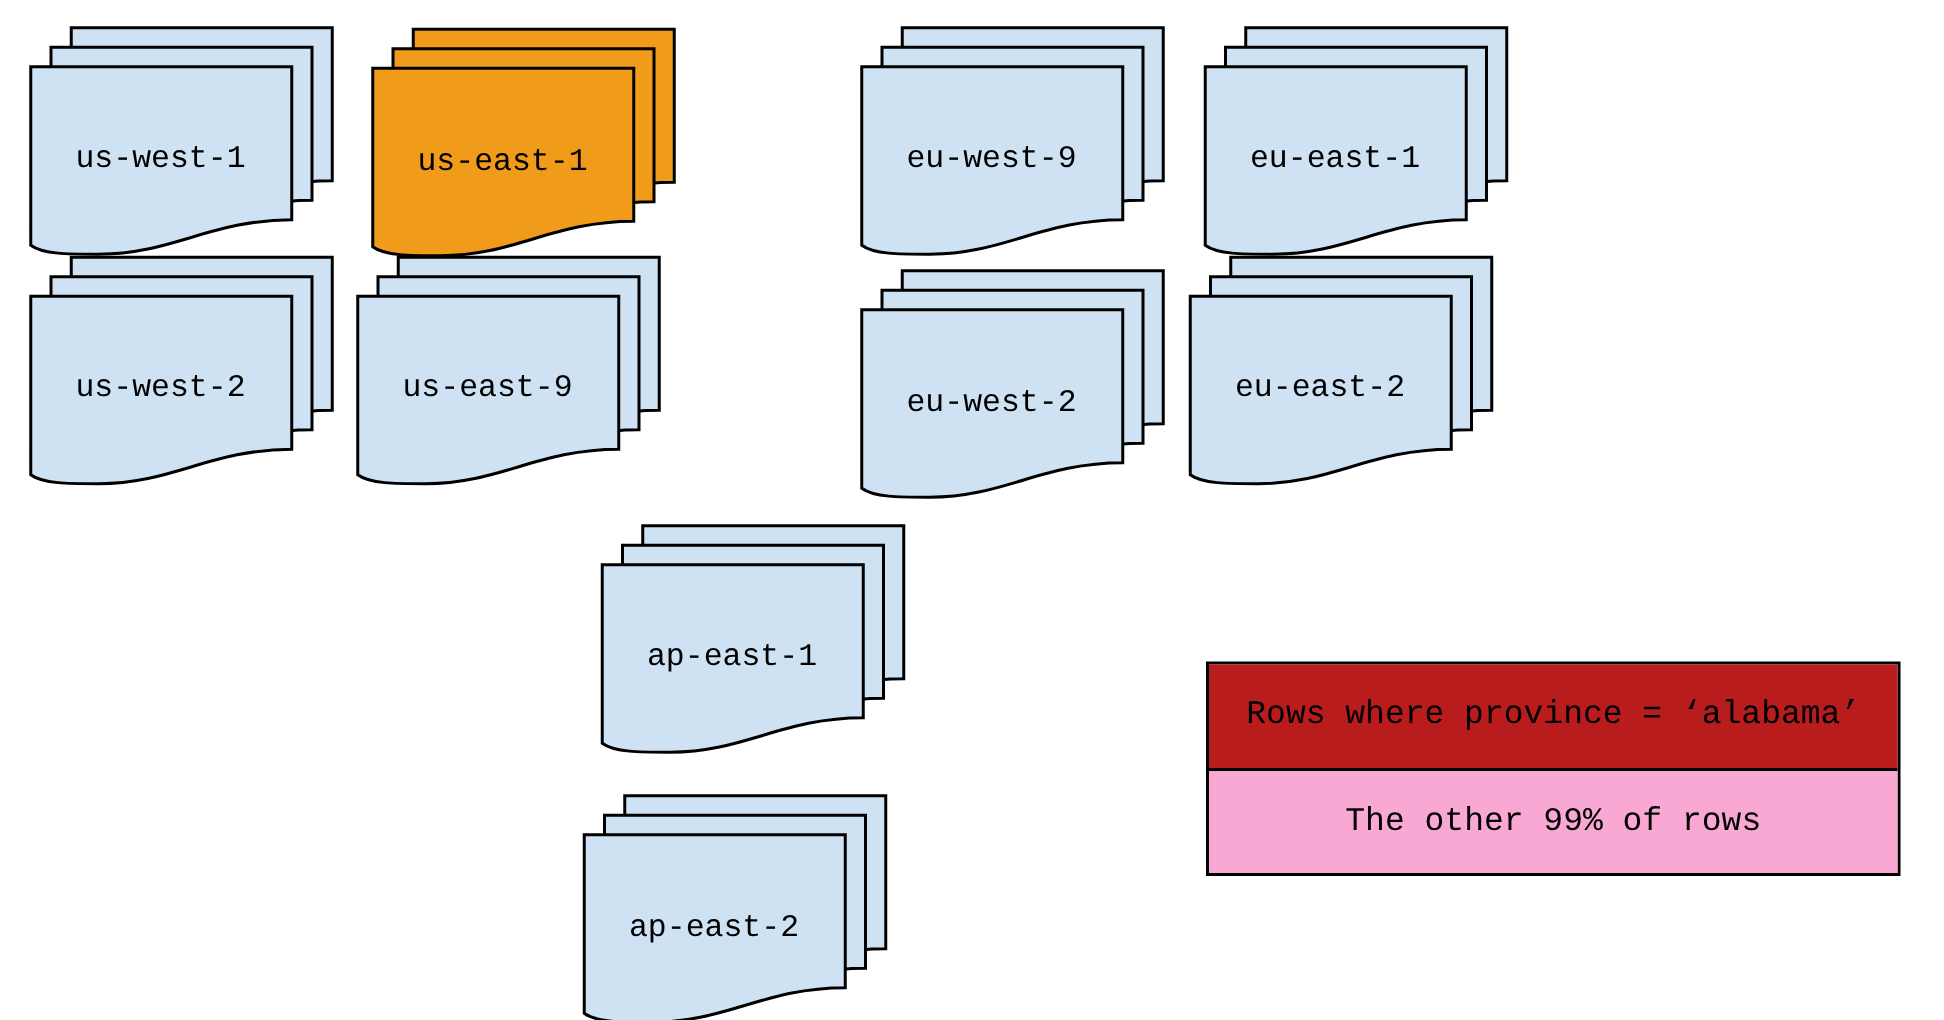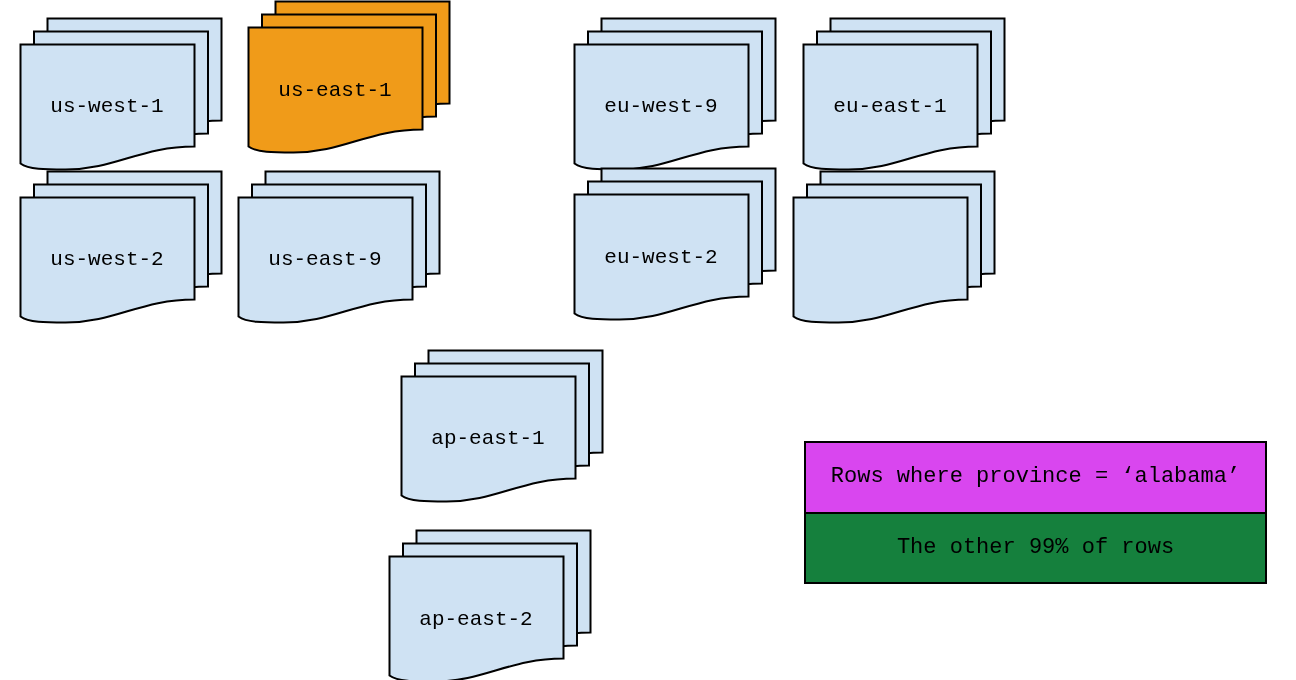--- a/index.html
+++ b/index.html
@@ -38,21 +38,21 @@
 <div class="canvas">
   <div id="stacks">
       <div class="stack" style="left: 18.5px; top: 16.5px;">
         <svg width="206" height="156" viewBox="0 0 206 156">
           <path d="M0 0 L174 0 L174 102 C120 102 95 125 45 125 C25 125 8 125 0 119 Z" transform="translate(28.5,1.5)" fill="#cfe2f3" stroke="#000000" stroke-width="2"></path>
           <path d="M0 0 L174 0 L174 102 C120 102 95 125 45 125 C25 125 8 125 0 119 Z" transform="translate(15,14.5)" fill="#cfe2f3" stroke="#000000" stroke-width="2"></path>
           <path d="M0 0 L174 0 L174 102 C120 102 95 125 45 125 C25 125 8 125 0 119 Z" transform="translate(1.5,27.5)" fill="#cfe2f3" stroke="#000000" stroke-width="2"></path>
         </svg>
         <div class="stack-label">us-west-1</div>
       </div>
-      <div class="stack" style="left: 246.5px; top: 0; text-align: right;">
+      <div class="stack" style="left: 246.5px; top: 18px; text-align: right;">
         <svg width="206" height="156" viewBox="0 0 206 156">
           <path d="M0 0 L174 0 L174 102 C120 102 95 125 45 125 C25 125 8 125 0 119 Z" transform="translate(28.5,1.5)" fill="#f09b19" stroke="#000000" stroke-width="2"></path>
           <path d="M0 0 L174 0 L174 102 C120 102 95 125 45 125 C25 125 8 125 0 119 Z" transform="translate(15,14.5)" fill="#f09b19" stroke="#000000" stroke-width="2"></path>
           <path d="M0 0 L174 0 L174 102 C120 102 95 125 45 125 C25 125 8 125 0 119 Z" transform="translate(1.5,27.5)" fill="#f09b19" stroke="#000000" stroke-width="2"></path>
         </svg>
         <div class="stack-label">us-east-1</div>
       </div>
       <div class="stack" style="left: 572.5px; top: 16.5px;">
         <svg width="206" height="156" viewBox="0 0 206 156">
           <path d="M0 0 L174 0 L174 102 C120 102 95 125 45 125 C25 125 8 125 0 119 Z" transform="translate(28.5,1.5)" fill="#cfe2f3" stroke="#000000" stroke-width="2"></path>
@@ -78,54 +78,55 @@
         <div class="stack-label">us-west-2</div>
       </div>
       <div class="stack" style="left: 236.5px; top: 169.5px;">
         <svg width="206" height="156" viewBox="0 0 206 156">
           <path d="M0 0 L174 0 L174 102 C120 102 95 125 45 125 C25 125 8 125 0 119 Z" transform="translate(28.5,1.5)" fill="#cfe2f3" stroke="#000000" stroke-width="2"></path>
           <path d="M0 0 L174 0 L174 102 C120 102 95 125 45 125 C25 125 8 125 0 119 Z" transform="translate(15,14.5)" fill="#cfe2f3" stroke="#000000" stroke-width="2"></path>
           <path d="M0 0 L174 0 L174 102 C120 102 95 125 45 125 C25 125 8 125 0 119 Z" transform="translate(1.5,27.5)" fill="#cfe2f3" stroke="#000000" stroke-width="2"></path>
         </svg>
         <div class="stack-label">us-east-9</div>
       </div>
-      <div class="stack" style="left: 572.5px; top: 167px;">
+      <div class="stack" style="left: 572.5px; top: 179px;">
         <svg width="206" height="156" viewBox="0 0 206 156">
           <path d="M0 0 L174 0 L174 102 C120 102 95 125 45 125 C25 125 8 125 0 119 Z" transform="translate(28.5,1.5)" fill="#cfe2f3" stroke="#000000" stroke-width="2"></path>
           <path d="M0 0 L174 0 L174 102 C120 102 95 125 45 125 C25 125 8 125 0 119 Z" transform="translate(15,14.5)" fill="#cfe2f3" stroke="#000000" stroke-width="2"></path>
           <path d="M0 0 L174 0 L174 102 C120 102 95 125 45 125 C25 125 8 125 0 119 Z" transform="translate(1.5,27.5)" fill="#cfe2f3" stroke="#000000" stroke-width="2"></path>
         </svg>
         <div class="stack-label">eu-west-2</div>
       </div>
       <div class="stack" style="left: 791.5px; top: 169.5px;">
         <svg width="206" height="156" viewBox="0 0 206 156">
           <path d="M0 0 L174 0 L174 102 C120 102 95 125 45 125 C25 125 8 125 0 119 Z" transform="translate(28.5,1.5)" fill="#cfe2f3" stroke="#000000" stroke-width="2"></path>
           <path d="M0 0 L174 0 L174 102 C120 102 95 125 45 125 C25 125 8 125 0 119 Z" transform="translate(15,14.5)" fill="#cfe2f3" stroke="#000000" stroke-width="2"></path>
           <path d="M0 0 L174 0 L174 102 C120 102 95 125 45 125 C25 125 8 125 0 119 Z" transform="translate(1.5,27.5)" fill="#cfe2f3" stroke="#000000" stroke-width="2"></path>
         </svg>
+        <div class="stack-label">eu-east-2</div>
       </div>
       <div class="stack" style="left: 399.5px; top: 348.5px;">
         <svg width="206" height="156" viewBox="0 0 206 156">
           <path d="M0 0 L174 0 L174 102 C120 102 95 125 45 125 C25 125 8 125 0 119 Z" transform="translate(28.5,1.5)" fill="#cfe2f3" stroke="#000000" stroke-width="2"></path>
           <path d="M0 0 L174 0 L174 102 C120 102 95 125 45 125 C25 125 8 125 0 119 Z" transform="translate(15,14.5)" fill="#cfe2f3" stroke="#000000" stroke-width="2"></path>
           <path d="M0 0 L174 0 L174 102 C120 102 95 125 45 125 C25 125 8 125 0 119 Z" transform="translate(1.5,27.5)" fill="#cfe2f3" stroke="#000000" stroke-width="2"></path>
         </svg>
         <div class="stack-label">ap-east-1</div>
       </div>
       <div class="stack" style="left: 387.5px; top: 529px;">
         <svg width="206" height="156" viewBox="0 0 206 156">
           <path d="M0 0 L174 0 L174 102 C120 102 95 125 45 125 C25 125 8 125 0 119 Z" transform="translate(28.5,1.5)" fill="#cfe2f3" stroke="#000000" stroke-width="2"></path>
           <path d="M0 0 L174 0 L174 102 C120 102 95 125 45 125 C25 125 8 125 0 119 Z" transform="translate(15,14.5)" fill="#cfe2f3" stroke="#000000" stroke-width="2"></path>
           <path d="M0 0 L174 0 L174 102 C120 102 95 125 45 125 C25 125 8 125 0 119 Z" transform="translate(1.5,27.5)" fill="#cfe2f3" stroke="#000000" stroke-width="2"></path>
         </svg>
         <div class="stack-label">ap-east-2</div>
       </div>
     </div>
 
   <div class="legend" id="legend" style="left: 804px; top: 441px; width: 463px; height: 143px;">
-    <div class="legend-row" id="legend-row-0" style="background: #d946ef; text-align: right;">
+    <div class="legend-row" id="legend-row-0" style="background: #b91c1c; text-align: right;">
       <span>Rows where province = ‘alabama’</span>
     </div>
-    <div class="legend-row" id="legend-row-1" style="background: #15803d;">
+    <div class="legend-row" id="legend-row-1" style="background: #f9a8d4;">
       <span>The other 99% of rows</span>
     </div>
   </div>
 </div>
 
 </body></html>

